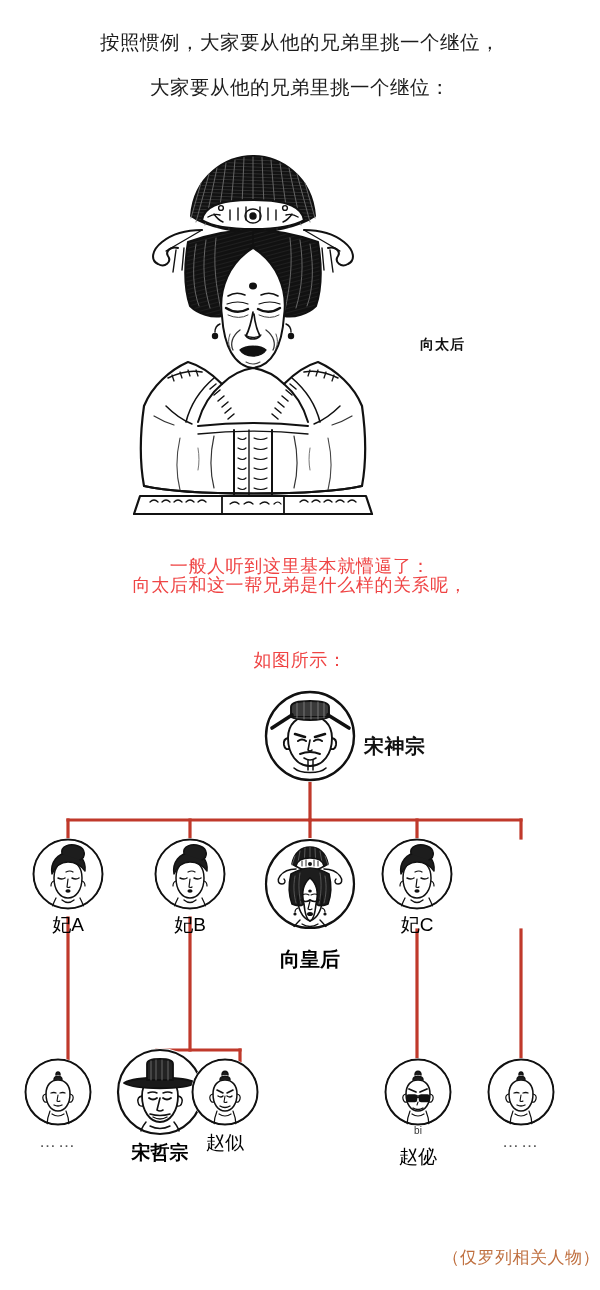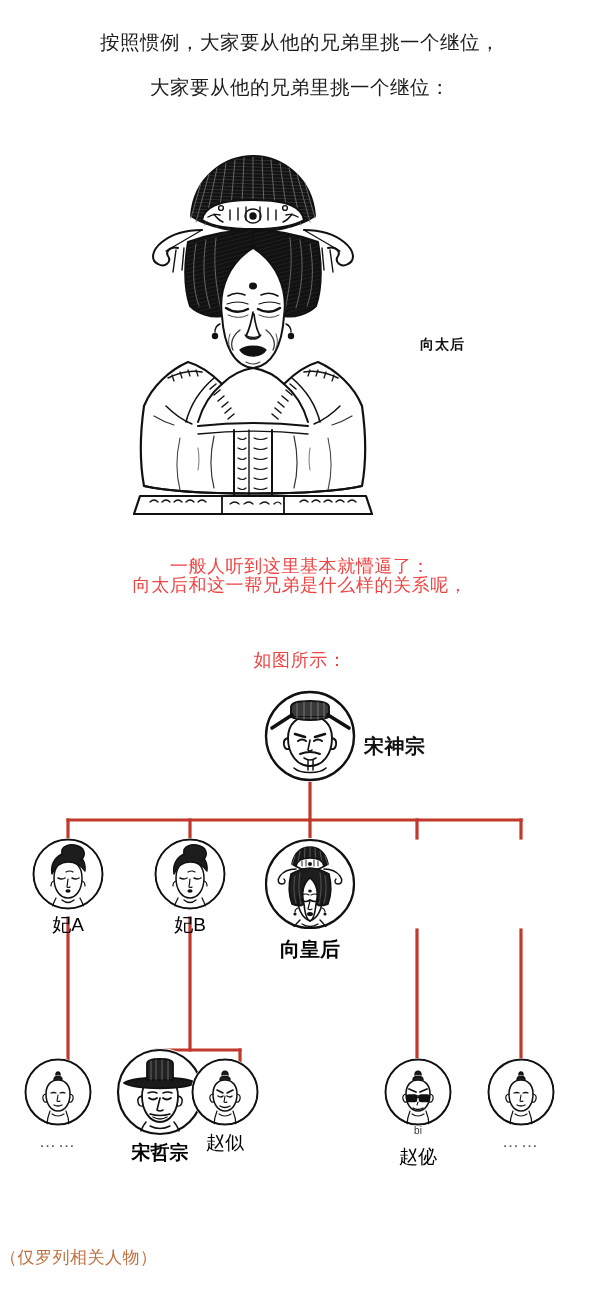--- a/index.html
+++ b/index.html
@@ -44,21 +44,21 @@
     line-height: 1.0;
   }
   .orange-line.o1 { top: 557px; }
   .orange-line.o2 { top: 576px; }
   .orange-line.o3 { top: 639px; margin-top: 12px; }
 
   .footnote {
     position: absolute;
     left: 0; right: 0;
     top: 1246px;
-    text-align: left;
+    text-align: right;
     font-size: 17px;
     color: #bf6f3f;
     letter-spacing: 0.5px;
   }
 
   
   #dowager-illustration {
     position: absolute;
     left: 118px;
     top: 138px;
@@ -139,21 +139,21 @@
 
   
   .consort { width: 100px; top: 148px; }
   .consort .portrait { width: 72px; height: 72px; }
   #node-c0 { left: 18px; }
   #node-c1 { left: 140px; text-align: center; }
   #node-c2 { left: 252px; width: 116px; }
   #node-c2 .portrait { width: 92px; height: 92px; }
   #node-c3 { left: 367px; }
   #node-c4 { left: 471px; }
-  #node-c2 .nlabel { margin-top: 8px; font-size: 20px; }
+  #node-c2 .nlabel { margin-top: 18px; font-size: 20px; }
 
   
   .child { top: 368px; width: 100px; }
   .child .portrait { width: 68px; height: 68px; }
   #node-k0 { left: 8px; }
   #node-k1 { left: 108px; width: 104px; }
   #node-k1 .portrait { width: 88px; height: 88px; margin-top: -10px; }
   #node-k2 { left: 175px; }
   #node-k3 { left: 368px; }
   #node-k4 { left: 471px; }
@@ -502,20 +502,42 @@
           <path d="M34 70 q-3 1 -3 4" stroke-width="1.1"></path>
           <circle cx="31" cy="76" r="1.6" fill="#111" stroke="none"></circle>
           <path d="M58 70 q3 1 3 4" stroke-width="1.1"></path>
           <circle cx="61" cy="76" r="1.6" fill="#111" stroke="none"></circle>
         </g>
       </svg>
     </div>
     <div class="nlabel bold">向皇后</div>
   </div>
 
+  <div class="node consort" id="node-c3">
+    <div class="portrait">
+      <svg viewBox="0 0 72 72" xmlns="http://www.w3.org/2000/svg">
+        <circle cx="36" cy="36" r="34.5" fill="#fff" stroke="#111" stroke-width="2"></circle>
+        <g fill="none" stroke="#111" stroke-width="1.5" stroke-linecap="round" stroke-linejoin="round">
+          <path d="M22 40 C22 29 28 23 36 23 C44 23 50 29 50 40 C50 52 44 60 36 60 C28 60 22 52 22 40 Z" fill="#fff"></path>
+          <path d="M20 36 C18 24 26 15 36 15 C48 15 54 22 53 33 C50 29 44 24 36 24 C29 24 23 29 20 36 Z" fill="#1d1d1d" stroke="#111"></path>
+          <path d="M30 16 C28 8 38 5 46 8 C54 11 54 19 48 22" fill="#1d1d1d" stroke="#111"></path>
+          <path d="M34 34 q4 -2 7 0" stroke-width="1.2"></path>
+          <path d="M26 40 q4 2 7 0" stroke-width="1.5"></path>
+          <path d="M40 40 q4 2 7 0" stroke-width="1.5"></path>
+          <path d="M36 41 L35 49 q2 1 3 0" stroke-width="1.2"></path>
+          <ellipse cx="36" cy="53" rx="2.6" ry="1.8" fill="#111" stroke="none"></ellipse>
+          <path d="M22 43 q-3 1 -3 5" stroke-width="1.2"></path>
+          <path d="M50 43 q3 1 3 5" stroke-width="1.2"></path>
+          <path d="M24 60 C22 64 20 68 20 71 M48 60 C50 64 52 68 52 71" stroke-width="1.3"></path>
+          <path d="M30 62 q6 5 12 0" stroke-width="1.3"></path>
+        </g>
+      </svg>
+    </div>
+    <div class="nlabel">妃C</div>
+  </div>
 
 
   <div class="node child" id="node-k0">
     <div class="portrait">
       <svg viewBox="0 0 68 68" xmlns="http://www.w3.org/2000/svg">
         <circle cx="34" cy="34" r="32.5" fill="#fff" stroke="#111" stroke-width="2"></circle>
         <g fill="none" stroke="#111" stroke-width="1.5" stroke-linecap="round" stroke-linejoin="round">
           <path d="M22 36 C22 27 27 22 34 22 C41 22 46 27 46 36 C46 46 41 53 34 53 C27 53 22 46 22 36 Z" fill="#fff"></path>
           <path d="M30 22 C30 17 38 17 38 22" fill="#1d1d1d" stroke="#111"></path>
           <path d="M32 17 C32 13 36 13 36 17" fill="#1d1d1d" stroke="#111"></path>

